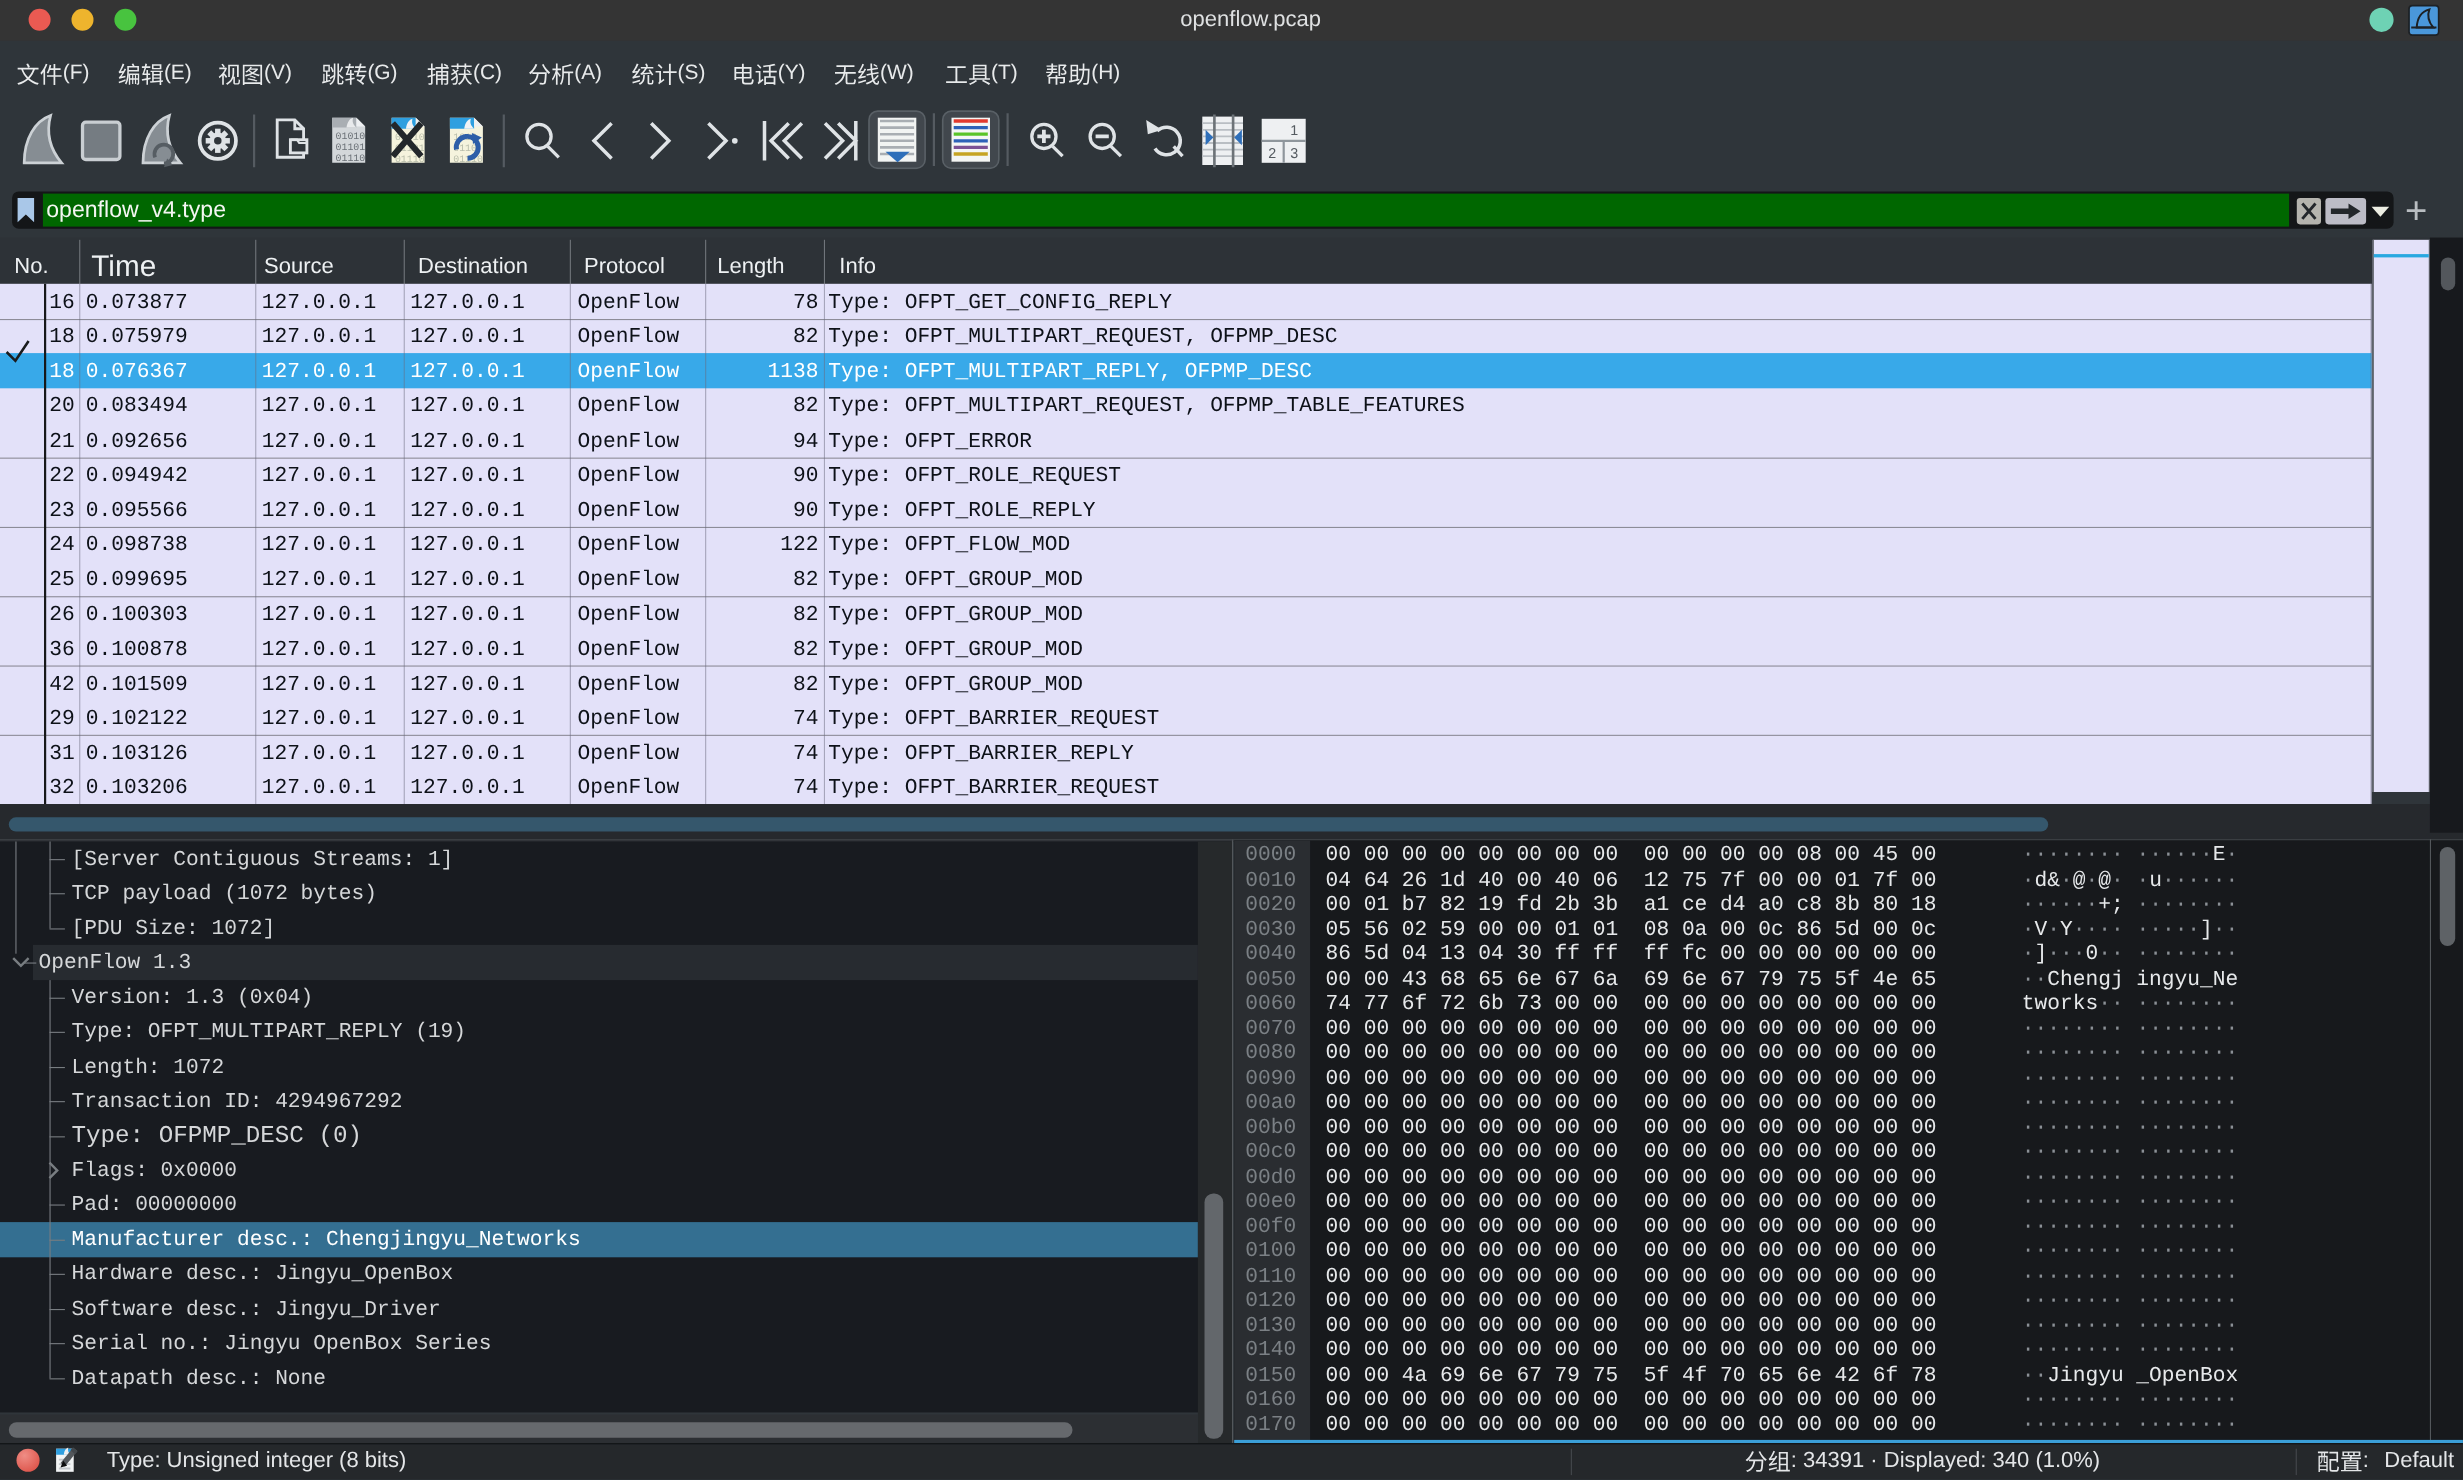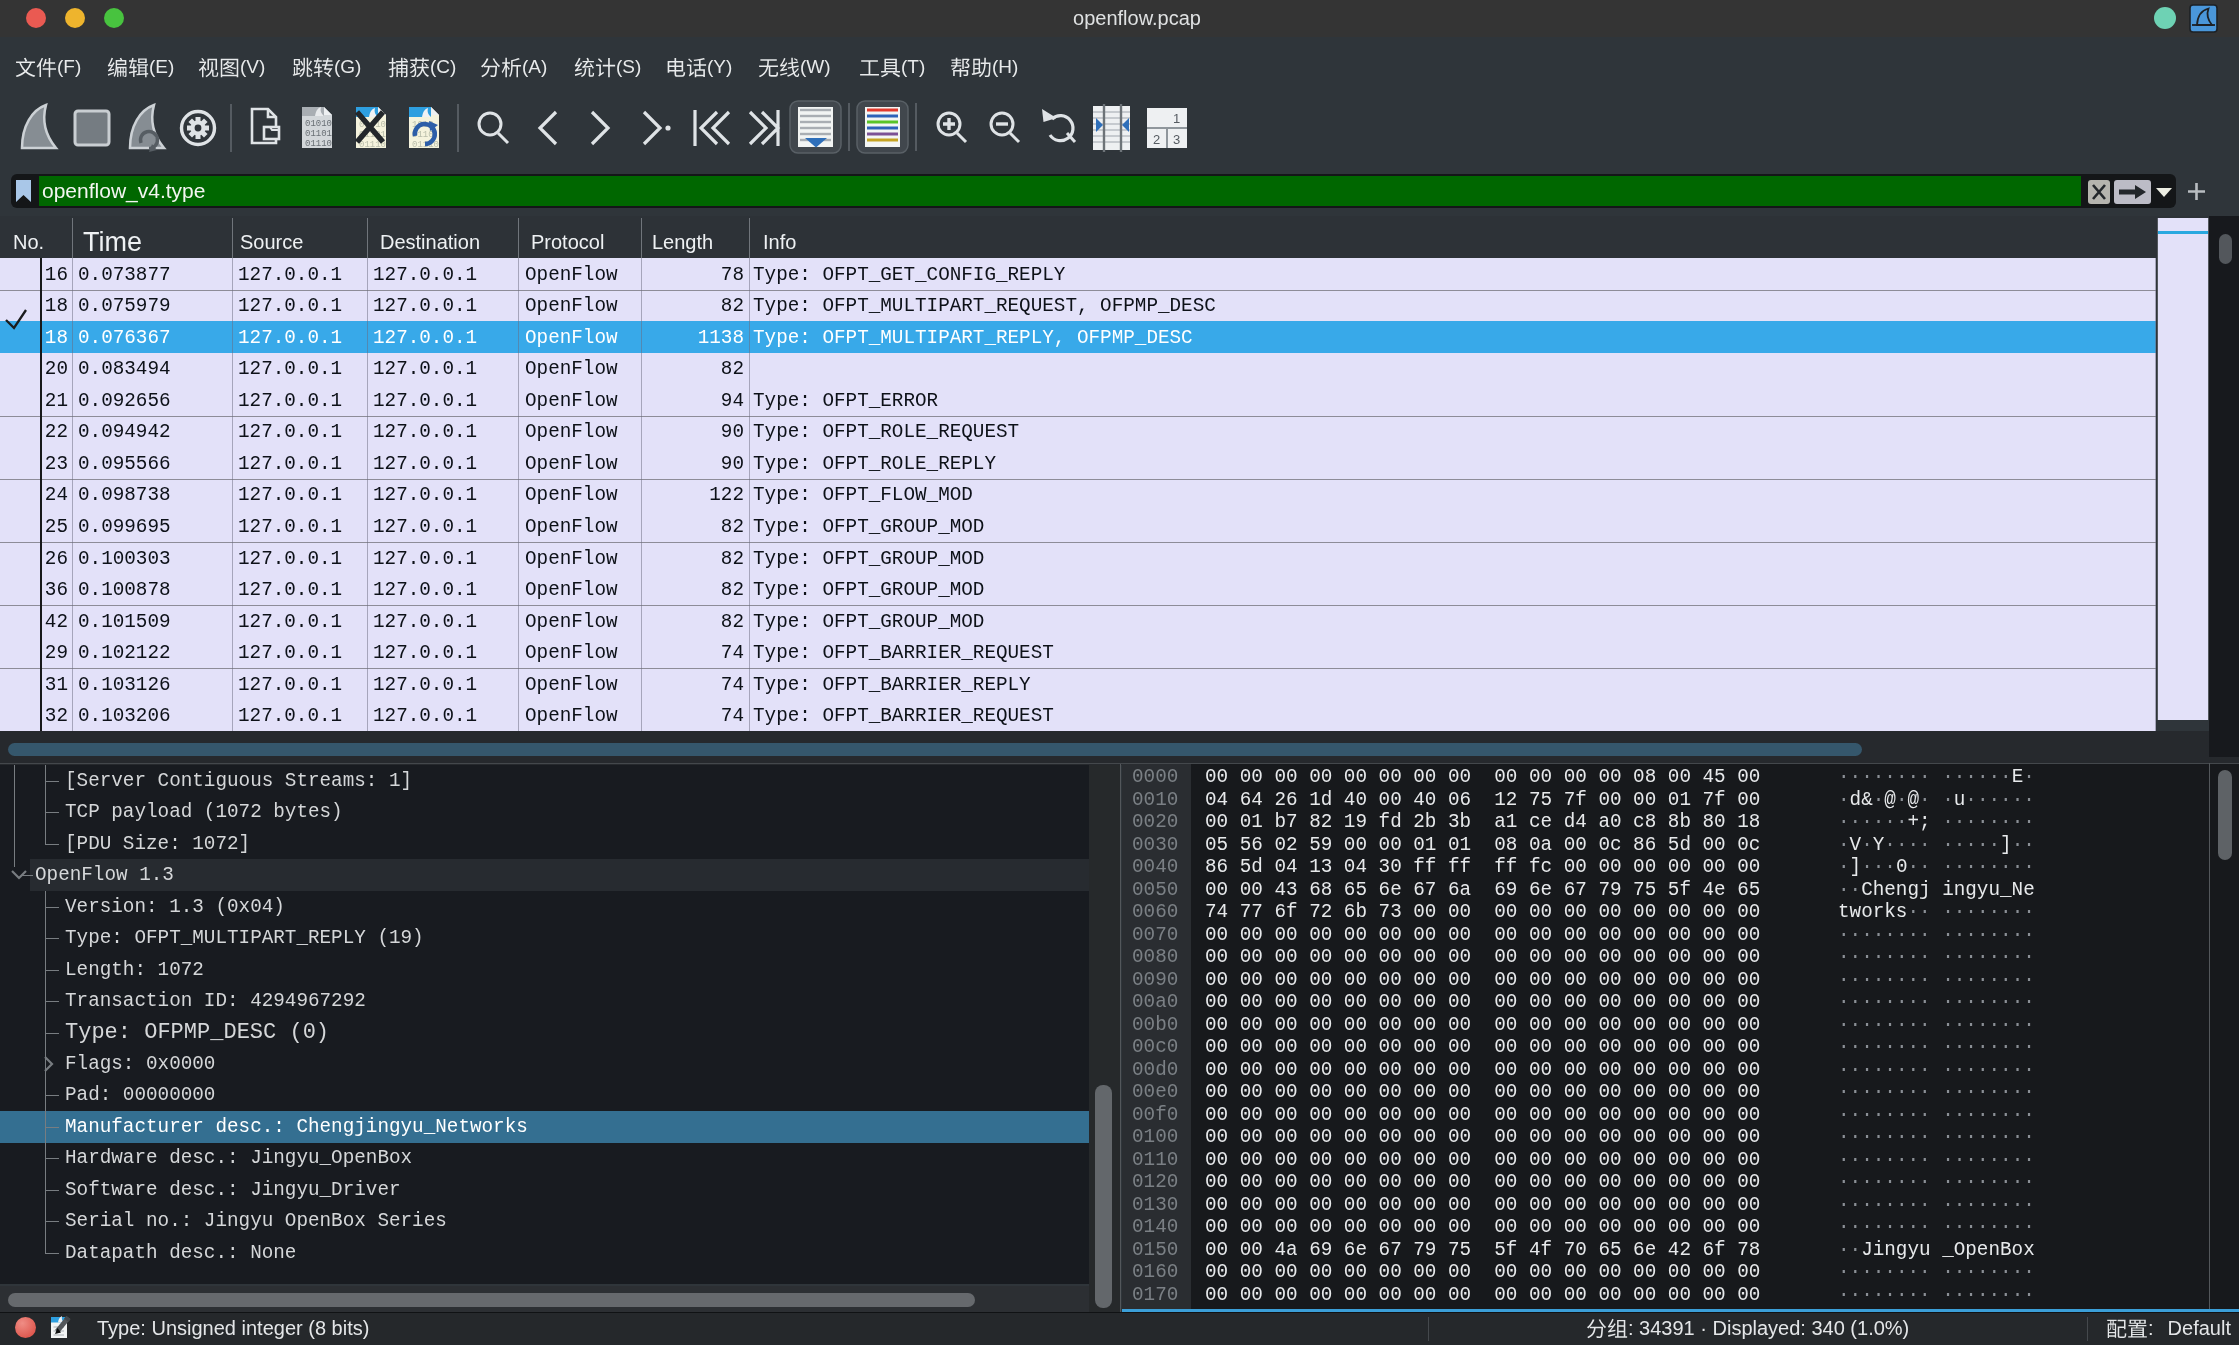--- a/index.html
+++ b/index.html
@@ -278,20 +278,21 @@
 <span class="cell" style="left:620px;width:124px;justify-content:flex-end">1138</span>
 <span class="cell" style="left:753px">Type: OFPT_MULTIPART_REPLY, OFPMP_DESC</span>
 </div>
 <div class="row mono" style="top:352.6px;height:31.5px;color:#0d1118;font-size:19.3px">
 <span class="cell" style="left:0;width:68px;justify-content:flex-end">20</span>
 <span class="cell" style="left:78px">0.083494</span>
 <span class="cell" style="left:238px">127.0.0.1</span>
 <span class="cell" style="left:373px">127.0.0.1</span>
 <span class="cell" style="left:525px">OpenFlow</span>
 <span class="cell" style="left:620px;width:124px;justify-content:flex-end">82</span>
+<span class="cell" style="left:753px">Type: OFPT_MULTIPART_REQUEST, OFPMP_TABLE_FEATURES</span>
 </div>
 <div class="row mono" style="top:384.1px;height:31.5px;color:#0d1118;font-size:19.3px">
 <span class="cell" style="left:0;width:68px;justify-content:flex-end">21</span>
 <span class="cell" style="left:78px">0.092656</span>
 <span class="cell" style="left:238px">127.0.0.1</span>
 <span class="cell" style="left:373px">127.0.0.1</span>
 <span class="cell" style="left:525px">OpenFlow</span>
 <span class="cell" style="left:620px;width:124px;justify-content:flex-end">94</span>
 <span class="cell" style="left:753px">Type: OFPT_ERROR</span>
 </div>

